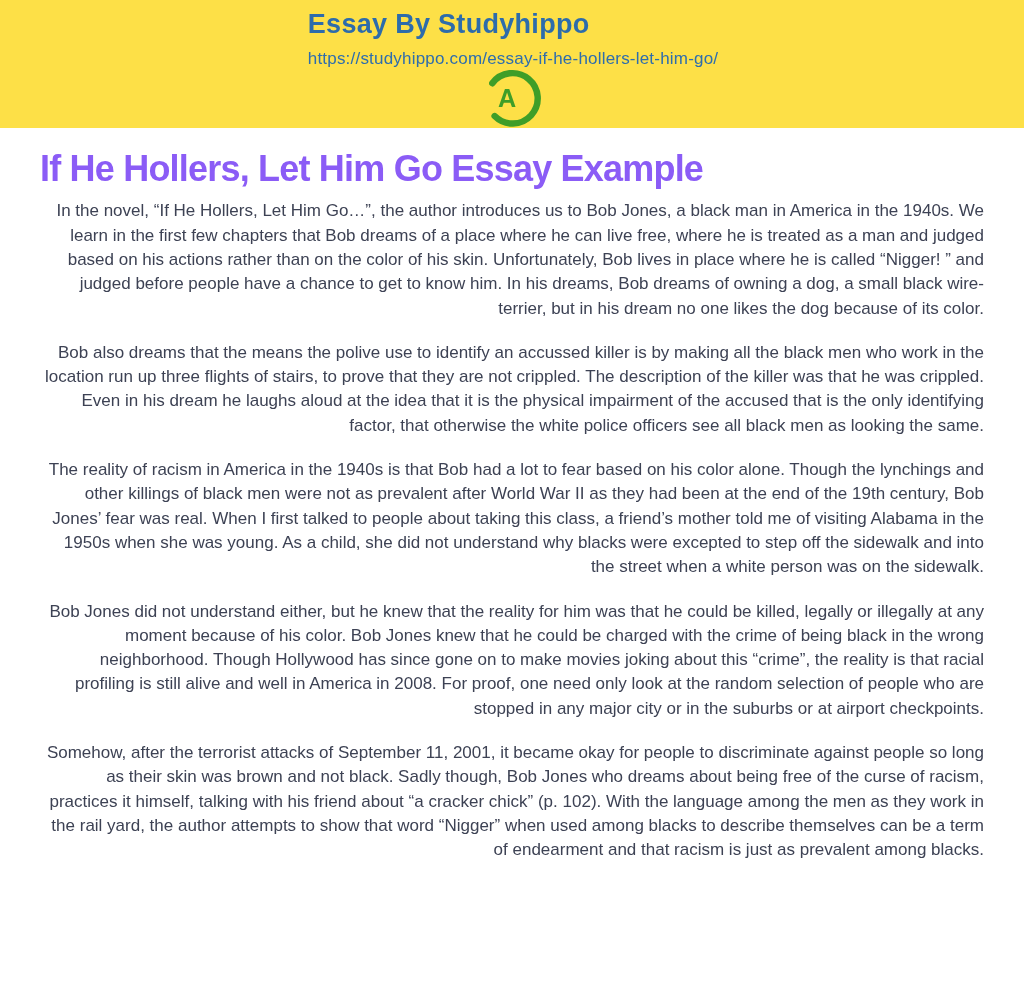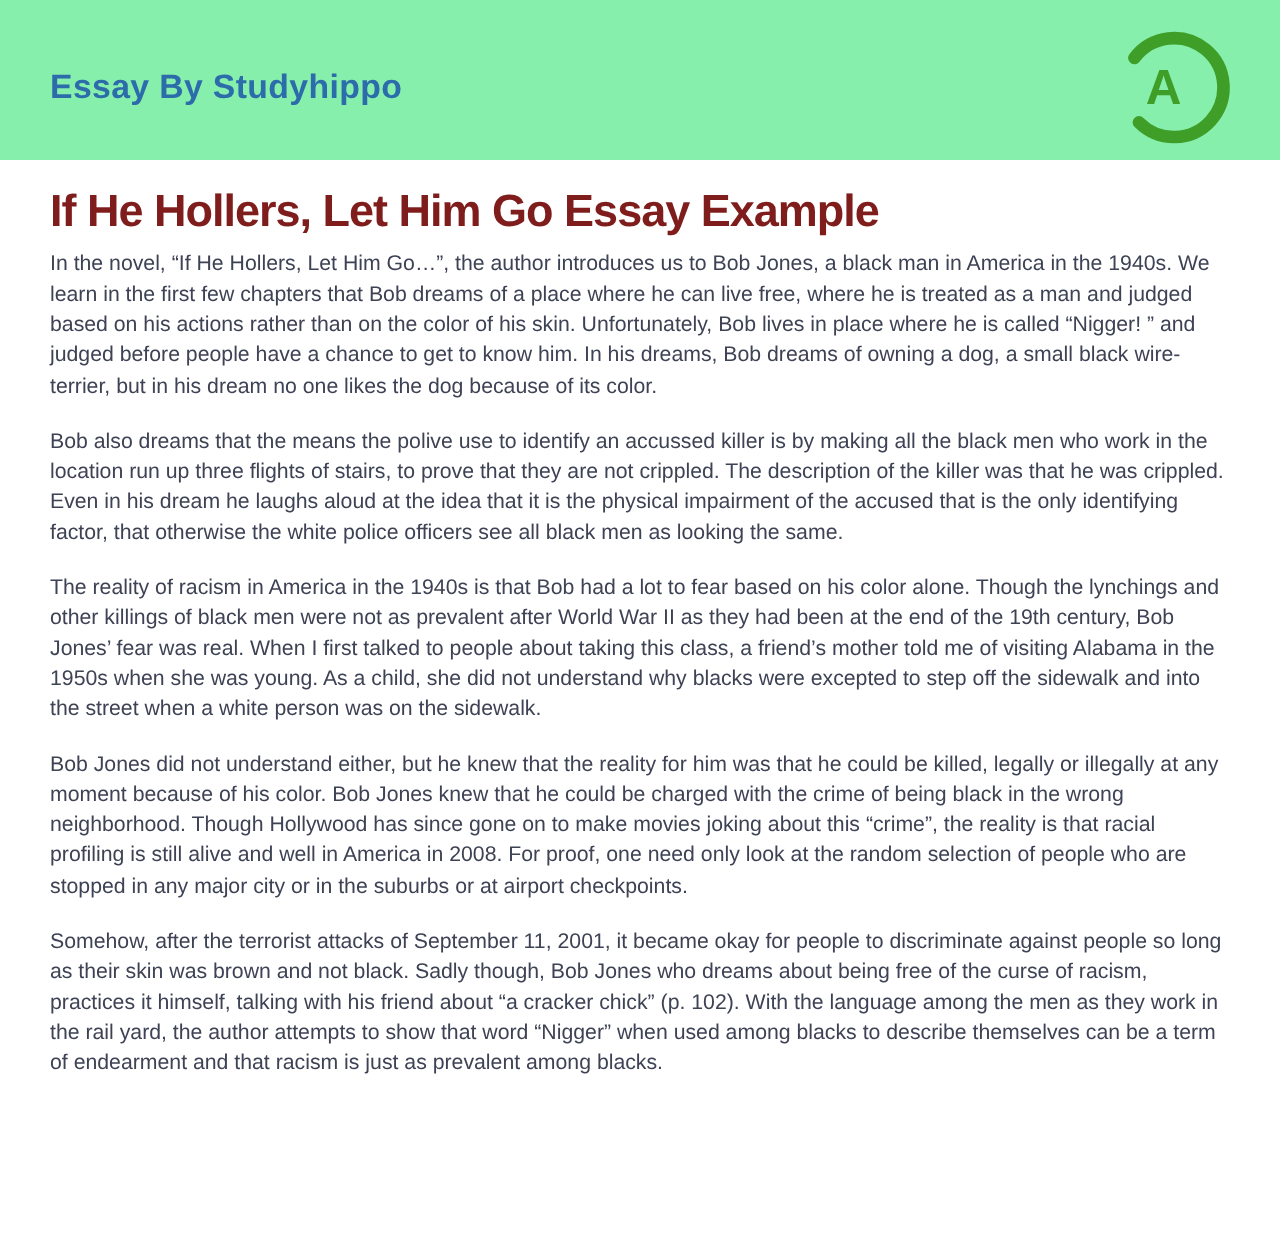--- a/index.html
+++ b/index.html
@@ -6,25 +6,26 @@
   html, body {
     width: 1024px;
     background: #ffffff;
     font-family: "Liberation Sans", "DejaVu Sans", sans-serif;
   }
   body { min-height: 1003px; }
 
   
   .site-header {
     height: 128px;
-    background: #86efac;
+    background: #fde047;
     display: flex;
     align-items: center;
     justify-content: space-between;
-    padding: 12px 38px 0 40px;
+    padding: 0 38px 0 40px;
+    flex-direction: column;
   }
   .header-left { display: flex; flex-direction: column; padding-top: 8px; }
   .site-title {
     color: #2d6cab;
     font-size: 27px;
     font-weight: 700;
     letter-spacing: 0.3px;
     line-height: 1.2;
     margin-bottom: 9px;
   }
@@ -37,41 +38,43 @@
     cursor: pointer;
   }
   .logo { width: 92px; height: 92px; display: block; cursor: pointer; }
 
   
   .article {
     padding: 20px 40px 0 40px;
     max-width: 1024px;
   }
   .article-title {
-    color: #7f1d1d;
+    color: #8b5cf6;
     font-size: 36px;
     font-weight: 800;
     letter-spacing: -0.8px;
     line-height: 1.15;
     margin-bottom: 10px;
   }
   .article-body p {
     color: #3d4254;
     font-size: 17px;
     line-height: 24.3px;
     margin-bottom: 20px;
     max-width: 946px;
+    text-align: right;
   }
 </style>
 </head>
 <body>
 
 <header class="site-header">
   <div class="header-left">
     <div class="site-title">Essay By Studyhippo</div>
+    <a class="site-url">https://studyhippo.com/essay-if-he-hollers-let-him-go/</a>
   </div>
   <svg class="logo" viewBox="0 0 100 100" aria-hidden="true">
 
     <path d="M 16.6 21.9 A 43 43 0 1 1 16.6 78.1" fill="none" stroke="#3f9e28" stroke-width="11" stroke-linecap="round" transform="rotate(-4 50 50)"></path>
     <text x="40" y="64" text-anchor="middle" font-family="Liberation Sans, DejaVu Sans, sans-serif" font-size="43" font-weight="700" fill="#3f9e28">A</text>
   </svg>
 </header>
 
 <main class="article">
   <h1 class="article-title">If He Hollers, Let Him Go Essay Example</h1>

